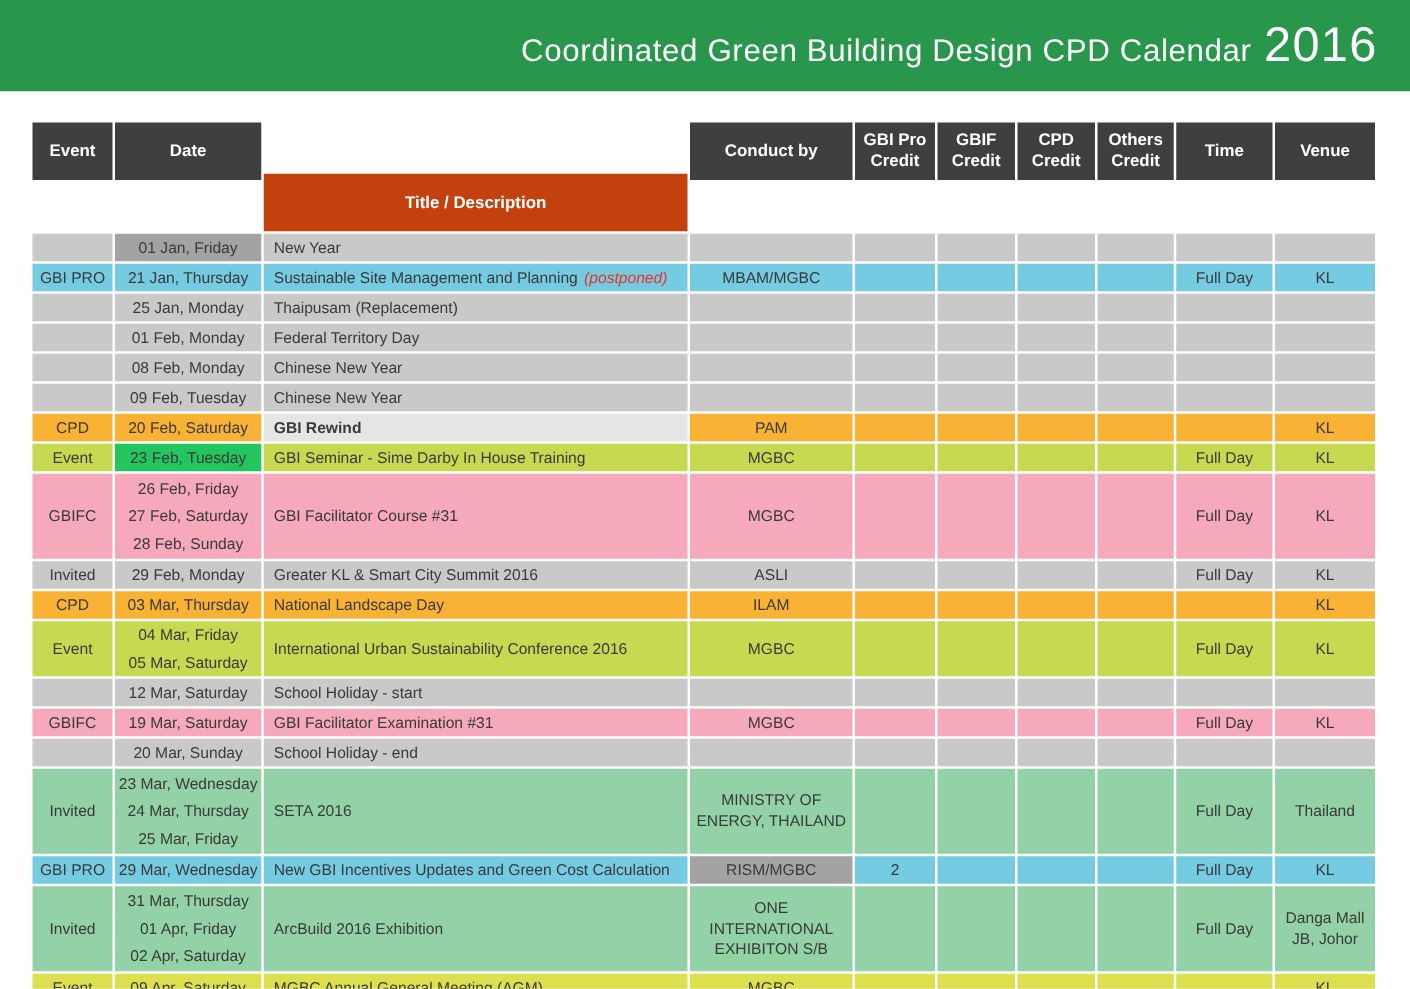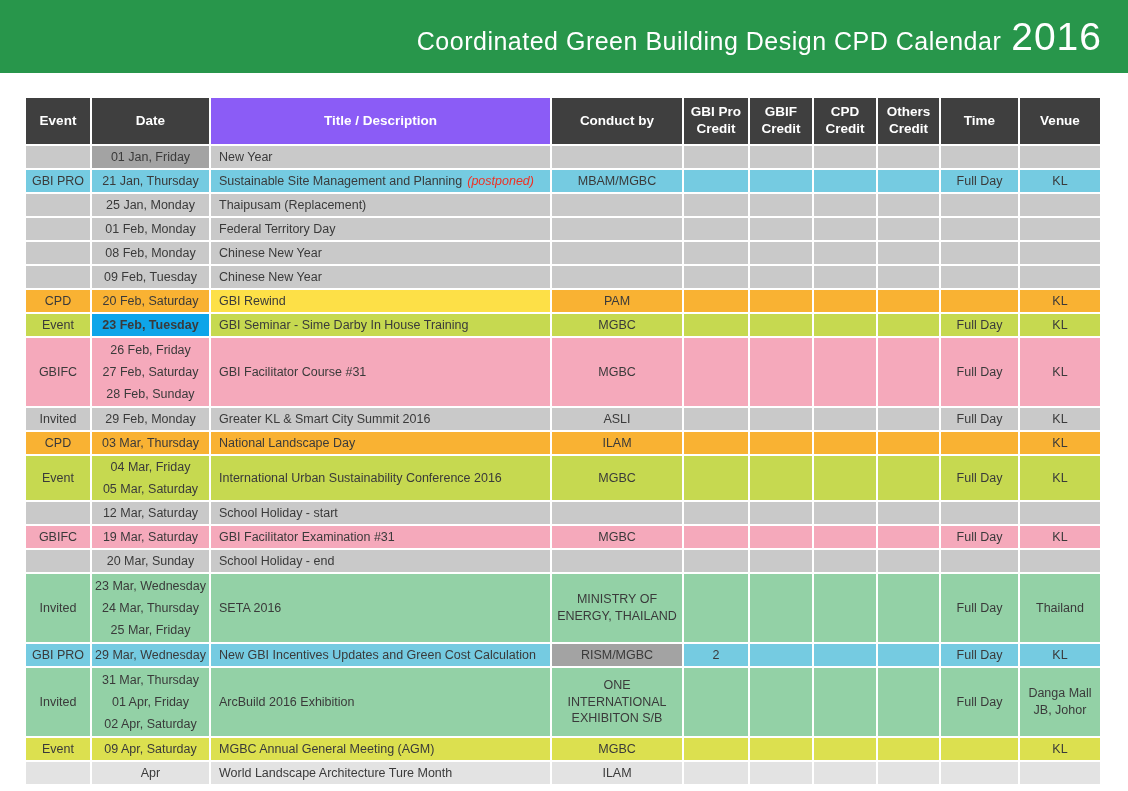--- a/index.html
+++ b/index.html
@@ -49,21 +49,21 @@
   <div class="banner-title">
     <span>Coordinated Green Building Design CPD Calendar</span>
     <span class="banner-year">2016</span>
   </div>
 </div>
 
 <div class="table-wrap">
   <div class="grid" id="calendar-table">
       <div class="cell header" style="background: rgb(63, 63, 63);">Event</div>
       <div class="cell header" style="background: rgb(63, 63, 63);">Date</div>
-      <div class="cell header" style="background: #8b5cf6;">Title / Description</div>
+      <div class="cell header" style="background: #c2410c; margin-top: 41px;">Title / Description</div>
       <div class="cell header" style="background: rgb(63, 63, 63);">Conduct by</div>
       <div class="cell header" style="background: rgb(63, 63, 63);">GBI Pro
 Credit</div>
       <div class="cell header" style="background: rgb(63, 63, 63);">GBIF
 Credit</div>
       <div class="cell header" style="background: rgb(63, 63, 63);">CPD
 Credit</div>
       <div class="cell header" style="background: rgb(63, 63, 63);">Others
 Credit</div>
       <div class="cell header" style="background: rgb(63, 63, 63);">Time</div>
@@ -123,30 +123,30 @@
       <div class="cell title-cell h1" style="background: rgb(201, 201, 201);"><span>Chinese New Year</span></div>
       <div class="cell h1" style="background: rgb(201, 201, 201);"></div>
       <div class="cell h1" style="background: rgb(201, 201, 201);"></div>
       <div class="cell h1" style="background: rgb(201, 201, 201);"></div>
       <div class="cell h1" style="background: rgb(201, 201, 201);"></div>
       <div class="cell h1" style="background: rgb(201, 201, 201);"></div>
       <div class="cell h1" style="background: rgb(201, 201, 201);"></div>
       <div class="cell h1" style="background: rgb(201, 201, 201);"></div>
       <div class="cell h1" style="background: rgb(249, 178, 51);">CPD</div>
       <div class="cell h1" style="background: rgb(249, 178, 51);"><div class="date-line">20 Feb, Saturday</div></div>
-      <div class="cell title-cell h1" style="background: #fde047;"><span>GBI Rewind</span></div>
+      <div class="cell title-cell h1" style="background: #e5e5e5; font-weight: bold;"><span>GBI Rewind</span></div>
       <div class="cell h1" style="background: rgb(249, 178, 51);">PAM</div>
       <div class="cell h1" style="background: rgb(249, 178, 51);"></div>
       <div class="cell h1" style="background: rgb(249, 178, 51);"></div>
       <div class="cell h1" style="background: rgb(249, 178, 51);"></div>
       <div class="cell h1" style="background: rgb(249, 178, 51);"></div>
       <div class="cell h1" style="background: rgb(249, 178, 51);"></div>
       <div class="cell h1" style="background: rgb(249, 178, 51);">KL</div>
       <div class="cell h1" style="background: rgb(198, 217, 80);">Event</div>
-      <div class="cell h1" style="background: #0ea5e9; font-weight: bold;"><div class="date-line">23 Feb, Tuesday</div></div>
+      <div class="cell h1" style="background: #22c55e;"><div class="date-line">23 Feb, Tuesday</div></div>
       <div class="cell title-cell h1" style="background: rgb(198, 217, 80);"><span>GBI Seminar - Sime Darby In House Training</span></div>
       <div class="cell h1" style="background: rgb(198, 217, 80);">MGBC</div>
       <div class="cell h1" style="background: rgb(198, 217, 80);"></div>
       <div class="cell h1" style="background: rgb(198, 217, 80);"></div>
       <div class="cell h1" style="background: rgb(198, 217, 80);"></div>
       <div class="cell h1" style="background: rgb(198, 217, 80);"></div>
       <div class="cell h1" style="background: rgb(198, 217, 80);">Full Day</div>
       <div class="cell h1" style="background: rgb(198, 217, 80);">KL</div>
       <div class="cell h3" style="background: rgb(245, 169, 187);">GBIFC</div>
       <div class="cell h3" style="background: rgb(245, 169, 187);"><div class="date-line">26 Feb, Friday</div><div class="date-line">27 Feb, Saturday</div><div class="date-line">28 Feb, Sunday</div></div>

